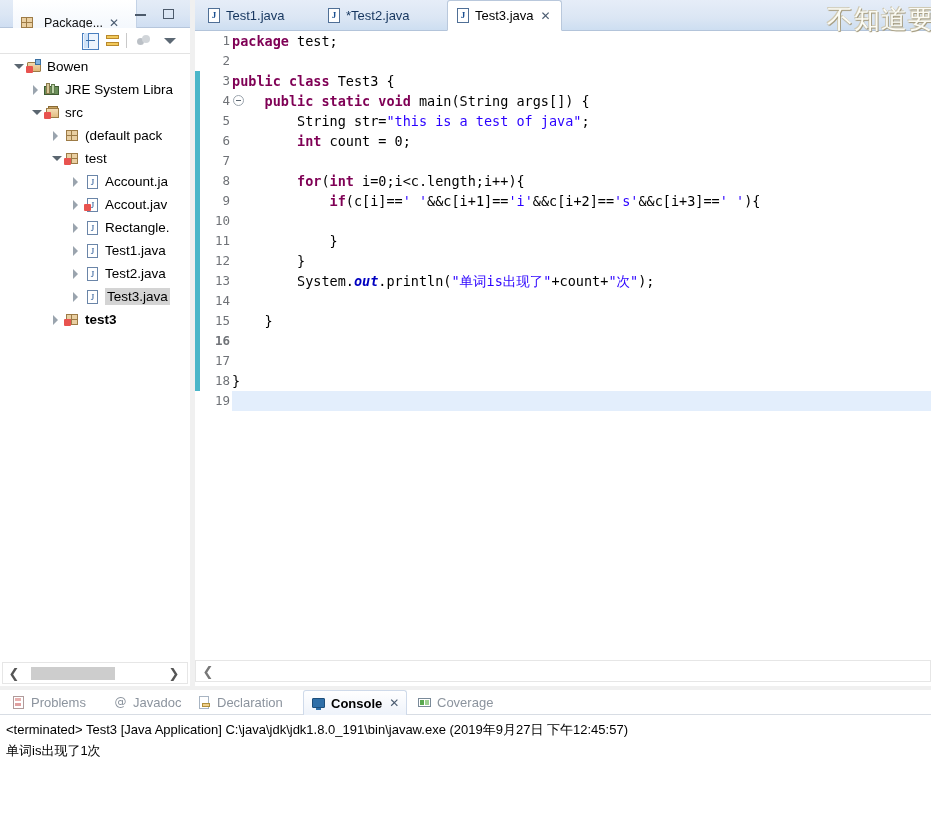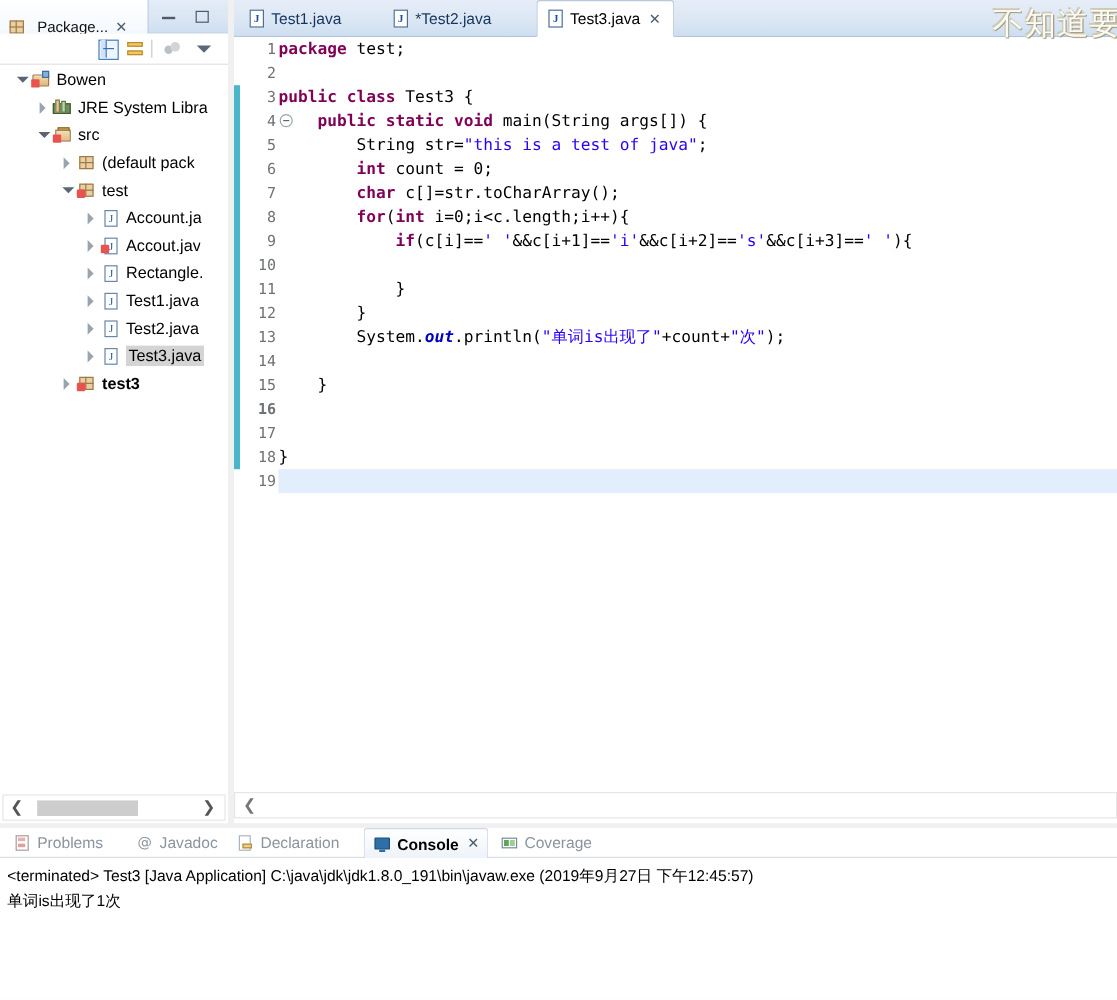--- a/index.html
+++ b/index.html
@@ -24,21 +24,21 @@
     width: 190px; height: 686px;
     background: #ffffff;
   }
   #pkg-tabrow {
     position: absolute; left: 0; top: 0;
     width: 190px; height: 28px;
     background: linear-gradient(to bottom,#e4ecf7 0%, #dbe6f4 55%, #cfdef2 100%);
     border-bottom: 1px solid #b6c6dc;
   }
   #pkg-tab {
-    position: absolute; left: 0; top: 0;
+    position: absolute; left: 13px; top: 0;
     height: 45px; width: 124px;
     display: flex; align-items: center; gap: 4px;
     padding-left: 6px;
     background: linear-gradient(to bottom,#ffffff 0%, #f4f8fd 60%, #e8f0fa 100%);
     border-right: 1px solid #c3d2e6;
   }
   .pkg-tab-title {
     font-size: 12.5px; color: #111; white-space: nowrap;
   }
   .close-x {
@@ -565,21 +565,20 @@
 
       <div id="code">
         <div class="curline" style="top:360px;"></div>
 
         <div class="cl" style="top:0px;"><span class="kw">package</span><span class="pln"> test;</span></div>
         <div class="cl" style="top:20px;"></div>
         <div class="cl" style="top:40px;"><span class="kw">public class</span><span class="pln"> Test3 {</span></div>
         <div class="cl" style="top:60px;"><span class="pln">    </span><span class="kw">public static void</span><span class="pln"> main(String args[]) {</span></div>
         <div class="cl" style="top:80px;"><span class="pln">        String str=</span><span class="str">"this is a test of java"</span><span class="pln">;</span></div>
         <div class="cl" style="top:100px;"><span class="pln">        </span><span class="kw">int</span><span class="pln"> count = 0;</span></div>
-        <div class="cl" style="top:120px;"><span class="pln">        </span><span class="kw">char</span><span class="pln"> c[]=str.toCharArray();</span></div>
         <div class="cl" style="top:140px;"><span class="pln">        </span><span class="kw">for</span><span class="pln">(</span><span class="kw">int</span><span class="pln"> i=0;i&lt;c.length;i++){</span></div>
         <div class="cl" style="top:160px;"><span class="pln">            </span><span class="kw">if</span><span class="pln">(c[i]==</span><span class="str">' '</span><span class="pln">&amp;&amp;c[i+1]==</span><span class="str">'i'</span><span class="pln">&amp;&amp;c[i+2]==</span><span class="str">'s'</span><span class="pln">&amp;&amp;c[i+3]==</span><span class="str">' '</span><span class="pln">){</span></div>
         <div class="cl" style="top:200px;"><span class="pln">            }</span></div>
         <div class="cl" style="top:220px;"><span class="pln">        }</span></div>
         <div class="cl" style="top:240px;"><span class="pln">        System.</span><span class="fld">out</span><span class="pln">.println(</span><span class="str">"单词is出现了"</span><span class="pln">+count+</span><span class="str">"次"</span><span class="pln">);</span></div>
         <div class="cl" style="top:260px;"></div>
         <div class="cl" style="top:280px;"><span class="pln">    }</span></div>
         <div class="cl" style="top:300px;"></div>
         <div class="cl" style="top:320px;"></div>
         <div class="cl" style="top:340px;"><span class="pln">}</span></div>

